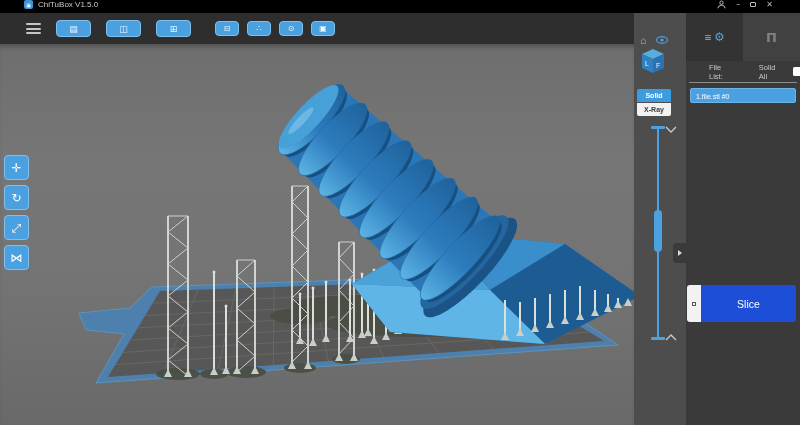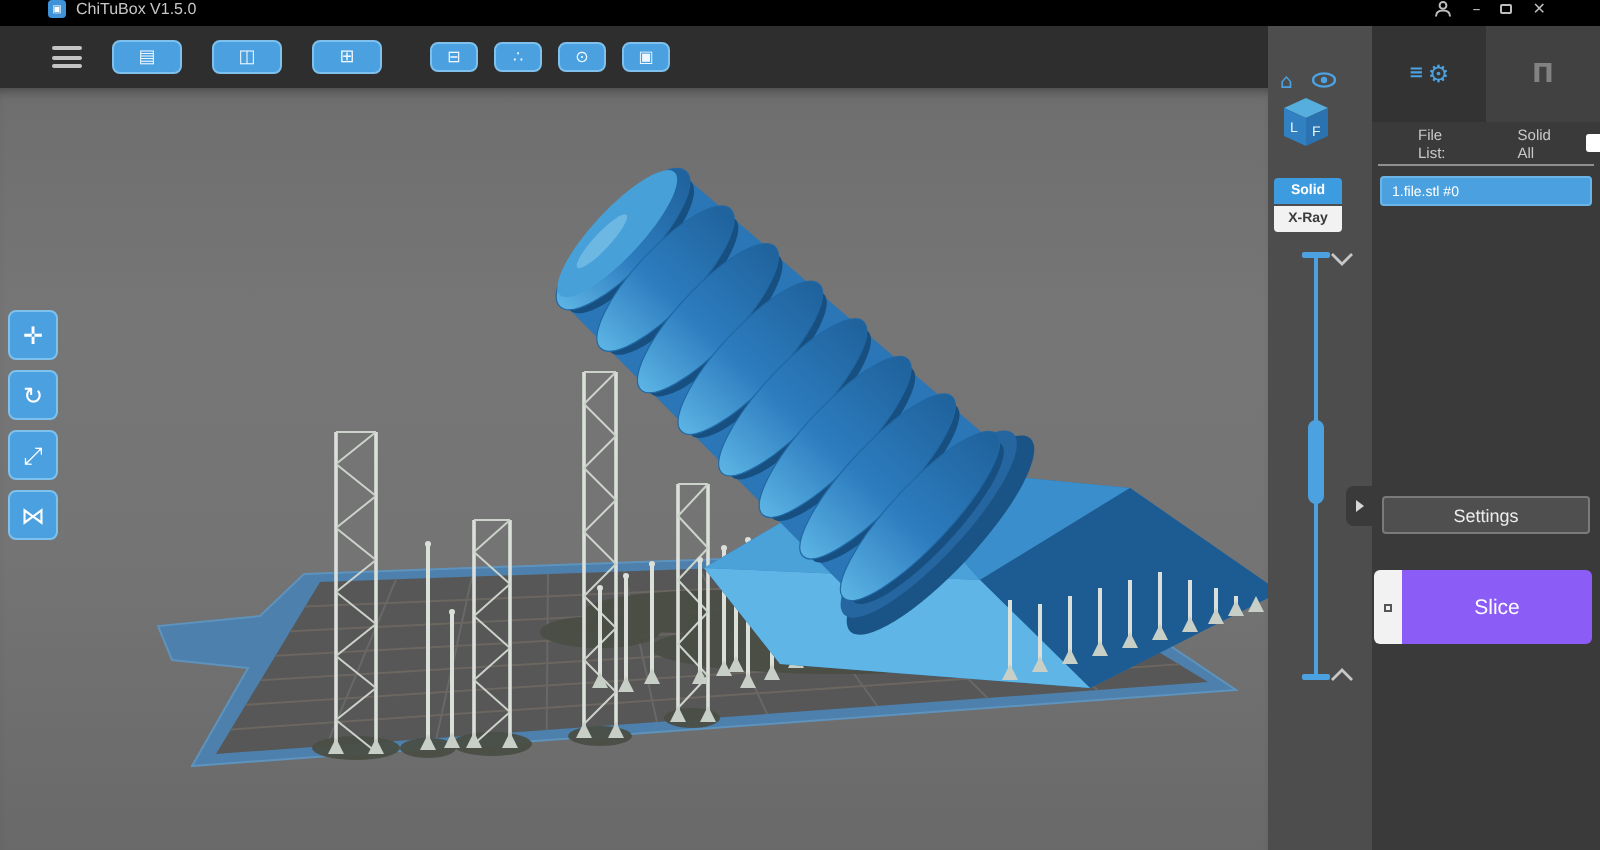--- a/index.html
+++ b/index.html
@@ -62,21 +62,21 @@
   .fl-divider{border-top:1px solid #8f8f8f;margin:0 3px}
   .file-item{margin:5px 4px 0;height:15px;background:#4ba0e0;border-radius:2px;color:#fff;
     font-size:7px;line-height:15px;padding-left:5px;text-align:left;width:calc(100% - 8px);border:1px solid #6ab4e8}
   .settings-btn{position:absolute;top:235px;left:5px;right:5px;height:19px;background:#4f4f4f;
     border:1px solid #7a7a7a;border-radius:2px;color:#ececec;font-size:9px;
     display:flex;align-items:center;justify-content:center}
   .slice-row{position:absolute;top:272px;left:1px;right:4px;height:37px;display:flex}
   .slice-toggle{width:14px;background:#f2f2f2;border:none;border-radius:3px 0 0 3px;
     display:flex;align-items:center;justify-content:center}
   .slice-toggle i{width:4px;height:4px;border:1px solid #555;display:block}
-  .slice-btn{flex:1;background:#8b5cf6;border:none;border-radius:0 3px 3px 0;color:#fff;font-size:10.5px;
+  .slice-btn{flex:1;background:#1d4ed8;border:none;border-radius:0 3px 3px 0;color:#fff;font-size:10.5px;
     display:flex;align-items:center;justify-content:center}
 </style>
 </head>
 <body>
 
 <div class="titlebar">
   <span class="app-logo">▣</span>
   <span>ChiTuBox V1.5.0</span>
   <div class="win">
     <button>
@@ -392,21 +392,20 @@
           <line x1="0.5" y1="2.2" x2="8.5" y2="2.2" stroke="#c2c2c2"></line>
           <line x1="3" y1="0.8" x2="6" y2="0.8" stroke="#c2c2c2"></line>
           <line x1="3.4" y1="4.2" x2="3.4" y2="7.8" stroke="#c2c2c2" stroke-width=".8"></line>
           <line x1="5.6" y1="4.2" x2="5.6" y2="7.8" stroke="#c2c2c2" stroke-width=".8"></line>
         </svg>
       </button>
     </div>
     <div class="fl-divider"></div>
     <button class="file-item">1.file.stl #0</button>
 
-    <button class="settings-btn">Settings</button>
     <div class="slice-row">
       <button class="slice-toggle">
           <i></i>
         </button>
       <button class="slice-btn">Slice</button>
     </div>
   </div>
 </div>
 
 </body></html>

